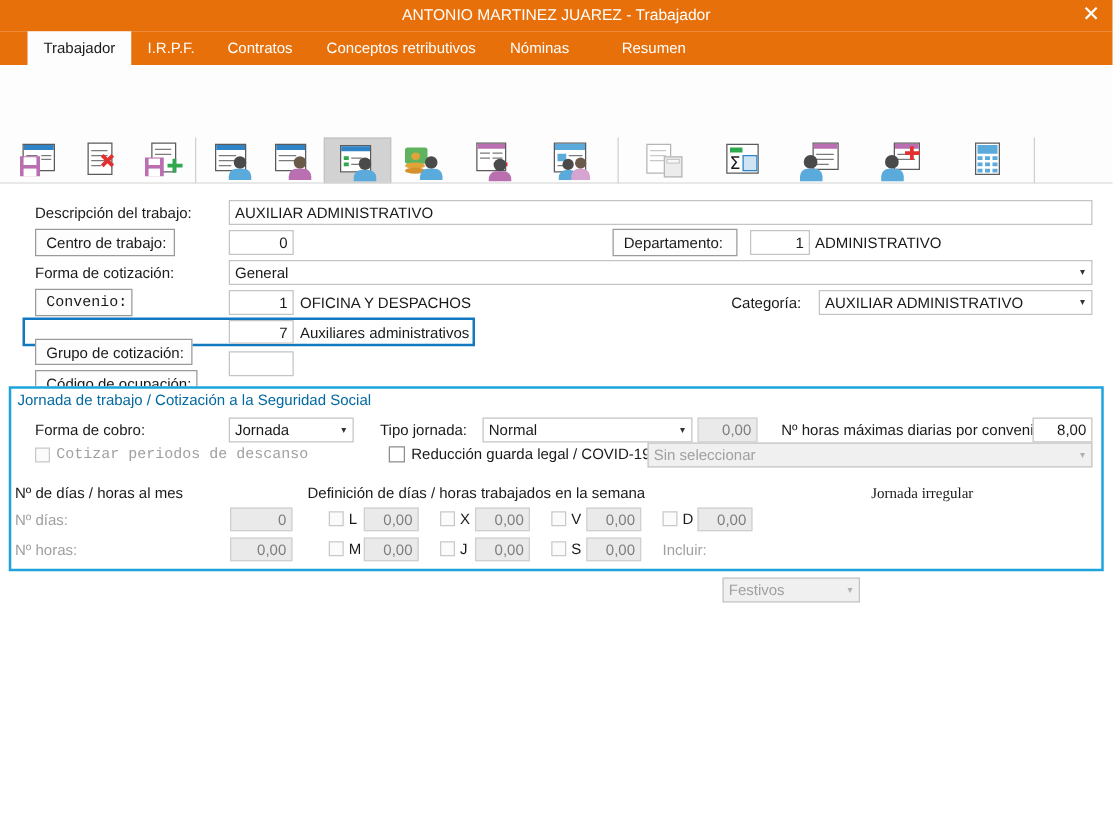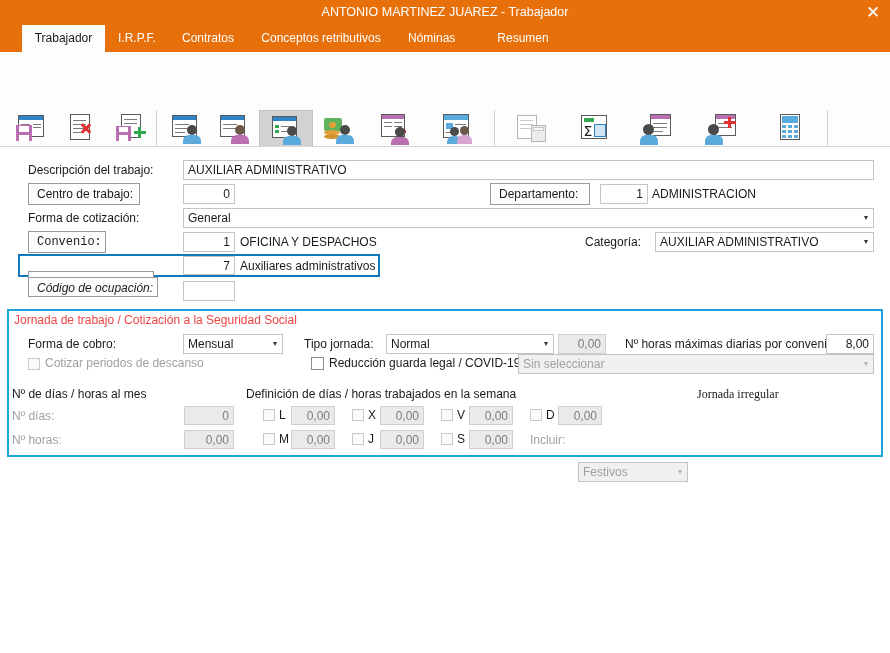--- a/index.html
+++ b/index.html
@@ -116,21 +116,21 @@
 
   .hl-box{
     position:absolute; border:2px solid #1278bf;
   }
 
   
   .panel{
     position:absolute; border:2px solid #1ea4dc; background:#ffffff;
   }
   .panel-title{
-    position:absolute; font-size:12px; color:#ef4444;
+    position:absolute; font-size:12px; color:#0369a1;
   }
 
   .cb{
     position:absolute; width:12px; height:12px;
     border:1px solid #8d8d8d; background:#ffffff; cursor:pointer;
   }
   .cb.dis{ border-color:#c9c9c9; background:#fbfbfb; }
 
   .btn-act{
     position:absolute; border:1px solid #9a9a9a; background:#f2f2f2;
@@ -372,21 +372,21 @@
 <div class="form">
 
   <div class="lbl-plain" style="left:28px;top:15px;">Descripción del trabajo:</div>
   <div class="inp" style="left:183px;top:13px;width:691px;height:20px;">AUXILIAR ADMINISTRATIVO</div>
 
   <div class="btn-lbl" style="left:28px;top:36px;width:112px;height:22px;">Centro de trabajo:</div>
   <div class="inp num" style="left:183px;top:37px;width:52px;height:20px;">0</div>
 
   <div class="btn-lbl" style="left:490px;top:36px;width:100px;height:22px;">Departamento:</div>
   <div class="inp num" style="left:600px;top:37px;width:48px;height:20px;">1</div>
-  <div class="lbl-plain" style="left:652px;top:39px;">ADMINISTRACION</div>
+  <div class="lbl-plain" style="left:652px;top:39px;">ADMINISTRATIVO</div>
 
   <div class="lbl-plain" style="left:28px;top:63px;">Forma de cotización:</div>
   <div class="sel" style="left:183px;top:61px;width:691px;height:20px;">
     <span>General</span>
     <span class="arw">▾</span>
   </div>
 
   <div class="btn-lbl" style="left:28px;top:84px;width:78px;height:22px;font-family:Liberation Mono, monospace;">Convenio:</div>
   <div class="inp num" style="left:183px;top:85px;width:52px;height:20px;">1</div>
   <div class="lbl-plain" style="left:240px;top:87px;">OFICINA Y DESPACHOS</div>
@@ -395,44 +395,44 @@
   <div class="sel" style="left:655px;top:85px;width:219px;height:20px;">
     <span>AUXILIAR ADMINISTRATIVO</span>
     <span class="arw">▾</span>
   </div>
 
   <div class="hl-box" style="left:18px;top:107px;width:362px;height:23px;"></div>
   <div class="btn-lbl" style="left:28px;top:108px;width:126px;height:21px;margin-top:16px;">Grupo de cotización:</div>
   <div class="inp num" style="left:183px;top:109px;width:52px;height:19px;">7</div>
   <div class="lbl-plain" style="left:240px;top:111px;">Auxiliares administrativos</div>
 
-  <div class="btn-lbl" style="left:28px;top:130px;width:130px;height:20px;font-style:italic;">Código de ocupación:</div>
+  <div class="btn-lbl" style="left:28px;top:149px;width:130px;height:20px;">Código de ocupación:</div>
   <div class="inp num" style="left:183px;top:134px;width:52px;height:20px;"></div>
 
   <div class="panel" style="left:7px;top:162px;width:876px;height:148px;"></div>
   <div class="panel-title" style="position:absolute;left:14px;top:166px;">Jornada de trabajo / Cotización a la Seguridad Social</div>
 
   <div class="lbl-plain" style="left:28px;top:189px;">Forma de cobro:</div>
   <div class="sel" style="left:183px;top:187px;width:100px;height:20px;">
-    <span>Mensual</span>
+    <span>Jornada</span>
     <span class="arw">▾</span>
   </div>
 
   <div class="lbl-plain" style="left:304px;top:189px;">Tipo jornada:</div>
   <div class="sel" style="left:386px;top:187px;width:168px;height:20px;">
     <span>Normal</span>
     <span class="arw">▾</span>
   </div>
   <div class="inp num ro" style="left:558px;top:187px;width:48px;height:20px;">0,00</div>
 
   <div class="lbl-plain" style="left:625px;top:189px;">Nº horas máximas diarias por convenio:</div>
   <div class="inp num" style="left:826px;top:187px;width:48px;height:20px;">8,00</div>
 
   <div class="cb dis" style="left:28px;top:211px;"></div>
-  <div class="lbl-dim" style="left:45px;top:208px;">Cotizar periodos de descanso</div>
+  <div class="lbl-dim" style="left:45px;top:208px;font-family:Liberation Mono, monospace;">Cotizar periodos de descanso</div>
 
   <div class="cb" style="left:311px;top:210px;width:13px;height:13px;"></div>
   <div class="lbl-plain" style="left:329px;top:208px;">Reducción guarda legal / COVID-19</div>
   <div class="sel dis" style="left:518px;top:207px;width:356px;height:20px;">
     <span>Sin seleccionar</span>
     <span class="arw">▾</span>
   </div>
 
   <div class="lbl-plain" style="left:12px;top:239px;">Nº de días / horas al mes</div>
   <div class="lbl-plain" style="left:246px;top:239px;">Definición de días / horas trabajados en la semana</div>

